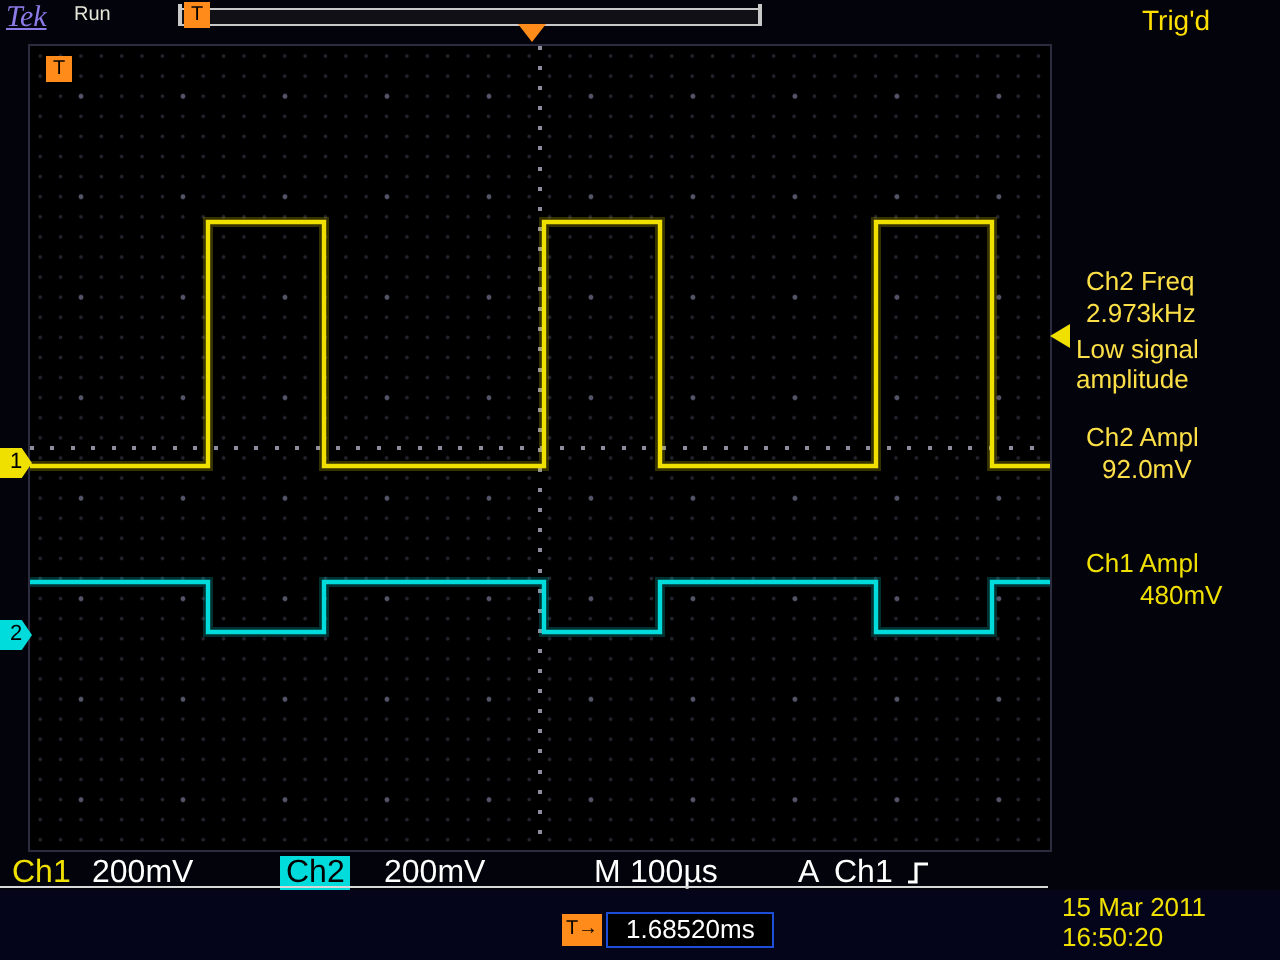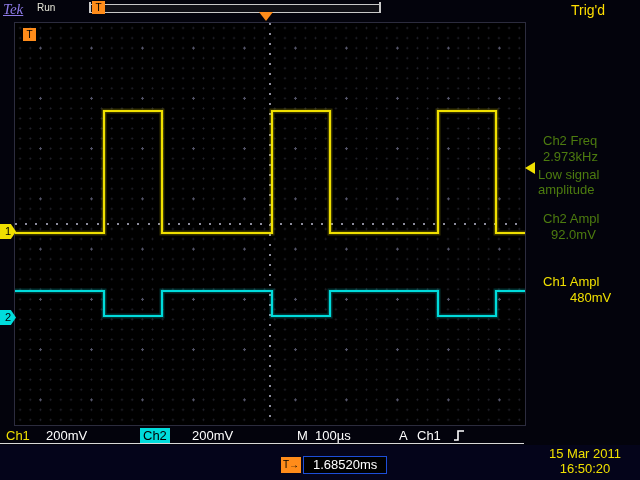--- a/index.html
+++ b/index.html
@@ -30,34 +30,34 @@
     background:repeating-linear-gradient(to right,#8c8c9c 0 2px,transparent 2px 10.2px);}
   .tbox-grat{left:8px;top:5px;width:13px;height:13px;line-height:13px;}
   .ch-marker{left:0;width:16px;height:15px;font-size:11px;line-height:15px;text-align:center;
     color:#000;clip-path:polygon(0 0,68% 0,100% 50%,68% 100%,0 100%);}
   .ch1m{top:224px;background:#f0e000;}
   .ch2m{top:310px;background:#00dcdc;}
   .trig-level-arrow{left:525px;top:162px;width:0;height:0;border-top:6px solid transparent;
     border-bottom:6px solid transparent;border-right:10px solid #f0e000;}
   
   .meas{font-size:13px;white-space:nowrap;}
-  .cyan{color:#4d7c0f;}
+  .cyan{color:#fde047;}
   .yellow{color:#f0e000;}
   .white{color:#fff;}
   
-  .sbar{font-size:13px;top:428px;white-space:nowrap;}
+  .sbar{font-size:16px;top:428px;white-space:nowrap;}
   .ch2chip{background:#00dcdc;color:#000;padding:0 3px;}
   .sep-line{left:0;top:443px;width:524px;height:1px;background:#d8d8d8;}
   .footer-strip{left:0;top:445px;width:640px;height:35px;background:#04041a;}
   
   .trig-readout{left:281px;top:456px;display:flex;align-items:center;gap:2px;}
   .tbox-foot{width:20px;height:16px;line-height:16px;}
   .readout-box{background:#000;border:1px solid #1d4ed8;color:#fff;font-size:13px;
     line-height:16px;padding:0 9px;}
-  .datetime{left:531px;top:446px;width:108px;text-align:center;color:#f0e000;
+  .datetime{left:531px;top:446px;width:108px;color:#f0e000;
     font-size:13px;line-height:15px;}
   .edge-icon{display:inline-block;vertical-align:-1px;}
 </style>
 </head>
 <body>
 
 <div class="scope">
 
   <span class="abs brand">Tek</span>
   <span class="abs run">Run</span>

